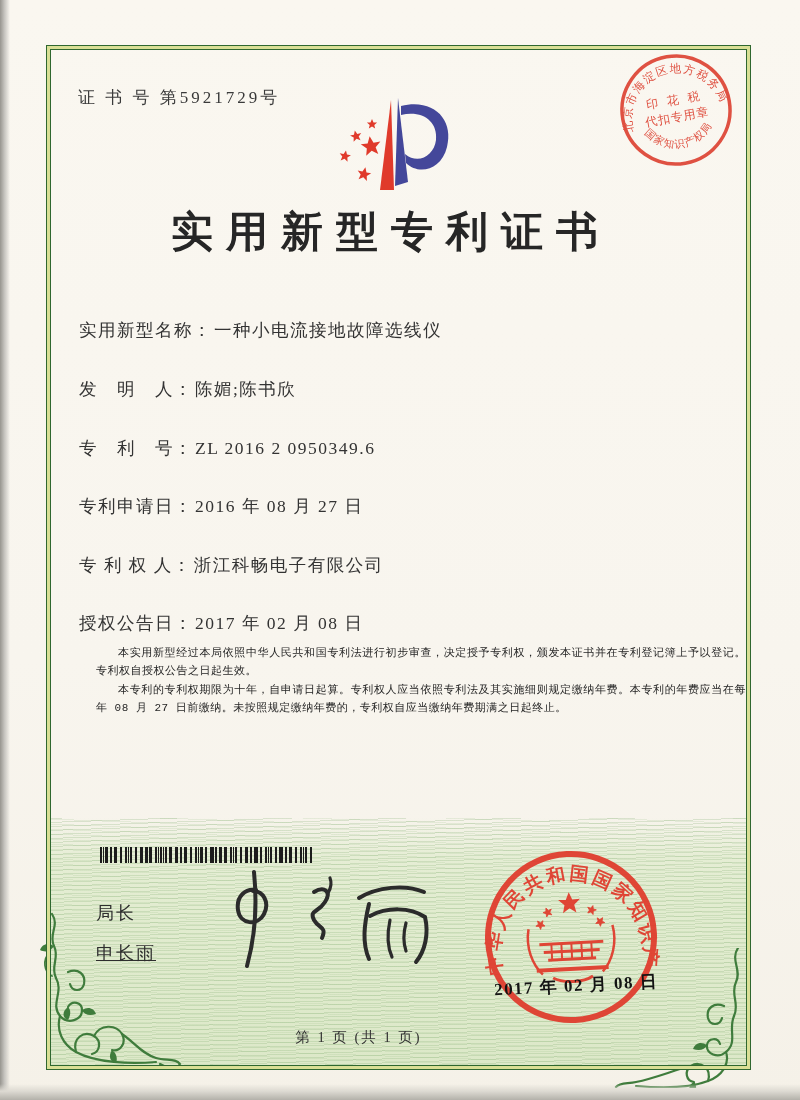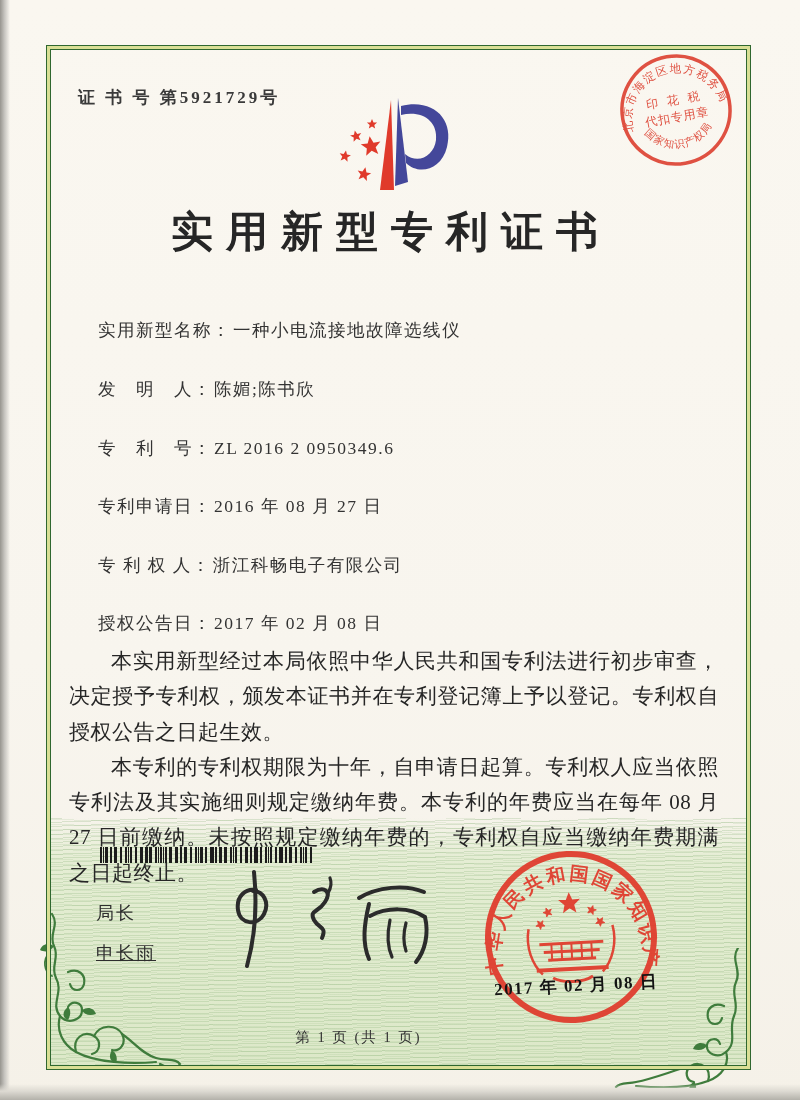--- a/index.html
+++ b/index.html
@@ -19,30 +19,30 @@
     box-shadow:inset 0 0 0 3px #d9df95, inset 0 0 0 4px #2f672f;
     pointer-events:none;z-index:5;}
   
   .green-band{position:absolute;left:48px;top:818px;width:699px;height:249px;z-index:1;
     background-image:
       repeating-linear-gradient(178deg, rgba(128,172,112,0.25) 0 1px, rgba(0,0,0,0) 1px 4px),
       repeating-linear-gradient(182deg, rgba(148,188,130,0.18) 0 1px, rgba(0,0,0,0) 1px 5px),
       linear-gradient(180deg, rgba(226,236,208,0) 0%, rgba(226,236,208,0.85) 16%, #e2ecd0 35%, #dce8c8 100%);}
   .content{position:absolute;inset:0;z-index:3;}
 
-  .cert-number{position:absolute;left:78px;top:86px;font-size:17px;letter-spacing:3px;color:#3a3a3a;font-weight:bold;}
+  .cert-number{position:absolute;left:78px;top:86px;font-size:17px;letter-spacing:3px;color:#3a3a3a;}
   .logo{position:absolute;left:328px;top:93px;}
   .title{position:absolute;left:0;top:204px;width:782px;text-align:center;
     font-size:42px;font-weight:600;letter-spacing:13px;color:#262626;}
 
-  .field{position:absolute;left:98px;font-size:17.5px;color:#333;letter-spacing:1.5px;white-space:nowrap;}
+  .field{position:absolute;left:79px;font-size:17.5px;color:#333;letter-spacing:1.5px;white-space:nowrap;}
   .field .fvalue{margin-left:2px;}
 
-  .paras{position:absolute;left:69px;top:644px;width:650px;font-size:21px;line-height:1.68;
-    color:#262626;text-align:justify;letter-spacing:0.5px;}
+  .paras{position:absolute;left:96px;top:644px;width:650px;font-size:11px;line-height:1.68;
+    color:#262626;text-align:justify;letter-spacing:0.5px;font-family:Liberation Mono, monospace;}
   .paras p{margin:0;text-indent:2em;}
 
   .barcode{position:absolute;left:100px;top:847px;width:212px;height:16px;z-index:3;
     background-image:
       repeating-linear-gradient(90deg,#1c1c1c 0 2px,rgba(0,0,0,0) 2px 5px),
       repeating-linear-gradient(90deg,#1c1c1c 0 1px,rgba(0,0,0,0) 1px 7px),
       repeating-linear-gradient(90deg,rgba(0,0,0,0) 0 3px,#1c1c1c 3px 4px,rgba(0,0,0,0) 4px 11px);}
 
   .director{position:absolute;left:96px;top:901px;font-size:18px;color:#2e2e2e;letter-spacing:2px;}
   .director-name{position:absolute;left:96px;top:941px;font-size:18px;color:#2e2e2e;letter-spacing:2px;text-decoration:underline;}

